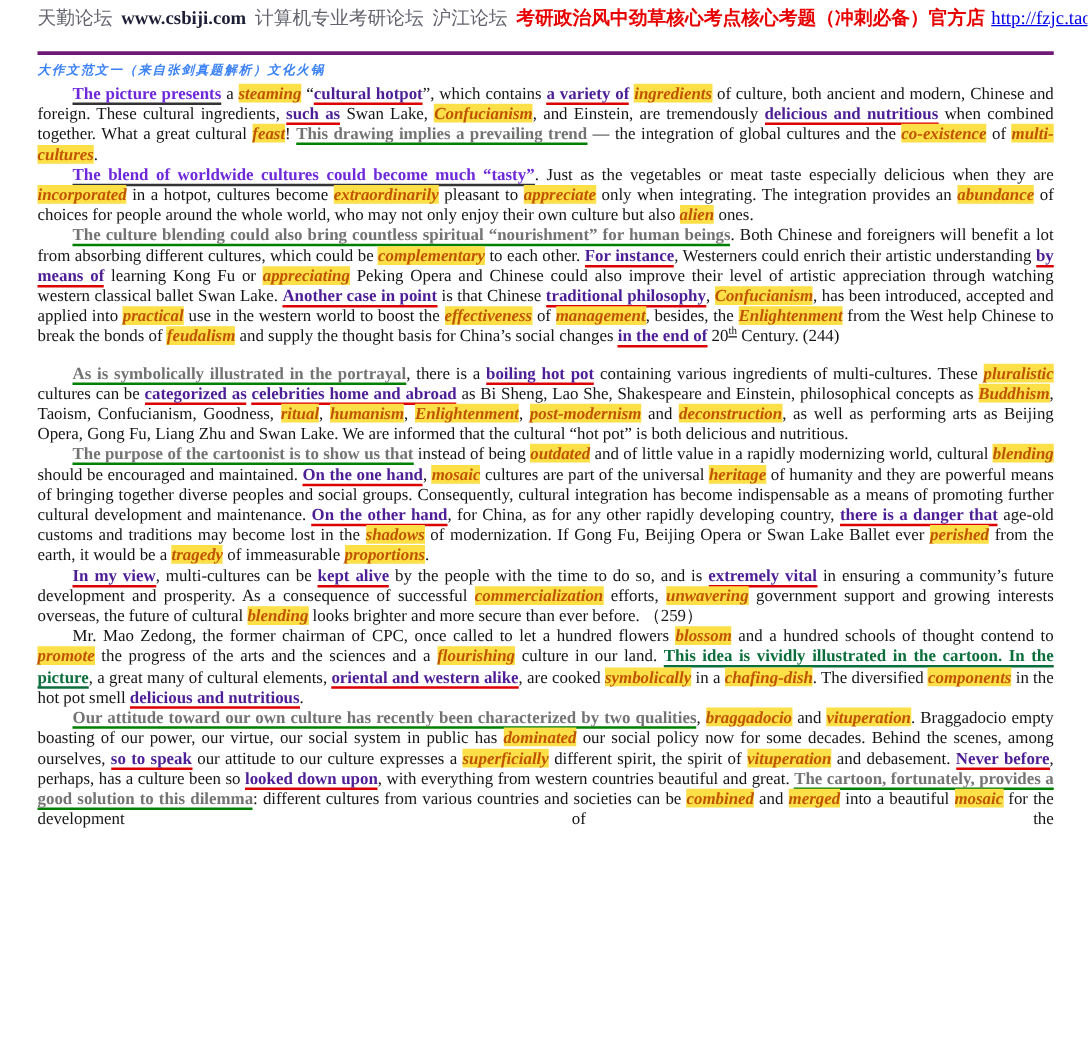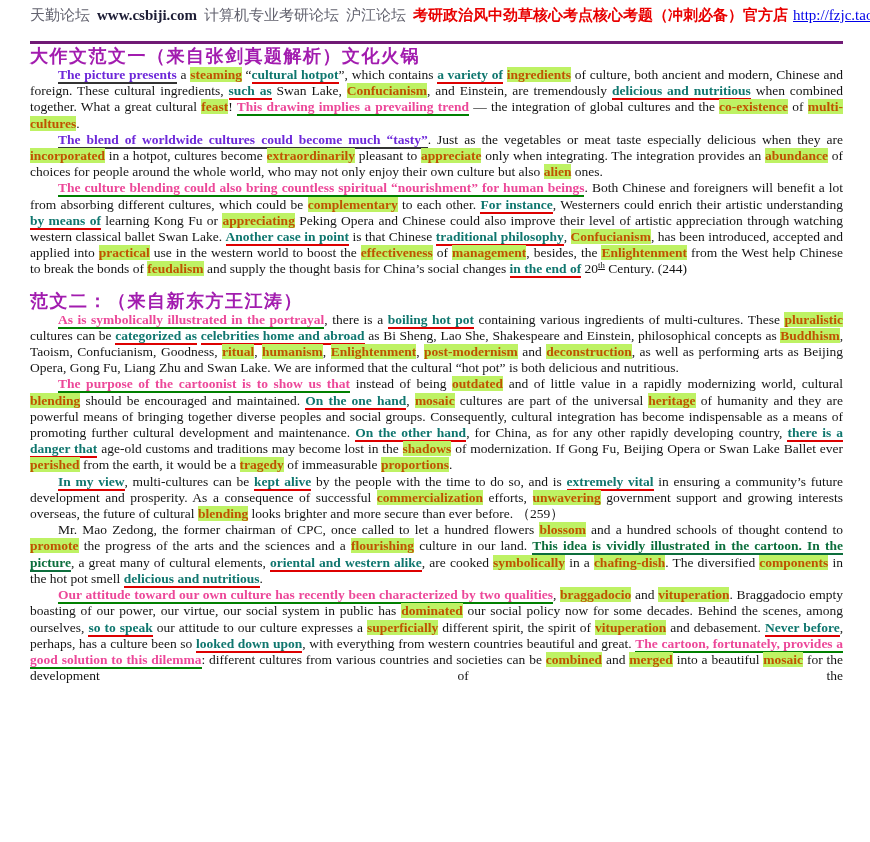--- a/index.html
+++ b/index.html
@@ -13,48 +13,47 @@
   .hdr{
     font-size:15px;line-height:15px;white-space:nowrap;
     border-bottom:3px solid #701a75;padding-bottom:18px;margin-bottom:3px;
   }
   .hdr .gray{color:#63636f;margin-right:7px;}
   .hdr .site-url{color:#1d1d35;font-weight:bold;margin-right:7px;}
   .hdr .promo{color:#e80000;font-weight:bold;margin-right:5px;}
   .hdr a{color:#0000e8;text-decoration:underline;}
   
   .doc-h{
-    color:#a21caf;font-weight:bold;font-size:18px;line-height:19px;
-    letter-spacing:1.5px;margin:1px 0 1px 0;
+    color:#3b82f6;font-weight:bold;font-size:10px;line-height:19px;
+    letter-spacing:1.5px;margin:1px 0 1px 0;font-style:italic;
   }
   .doc-spacer{height:13px;}
   
   .doc-p{margin:0;text-indent:28px;text-align:justify;}
   .doc-p.cut{text-align-last:justify;}
   
-  .run-hl{background:#bef264;color:#bf5300;font-weight:bold;}
-  .run-bu{color:#0f766e;font-weight:bold;border-bottom:2px solid #dd0000;padding-bottom:0px;}
+  .run-hl{background:#fde047;color:#bf5300;font-weight:bold;font-style:italic;}
+  .run-bu{color:#4c1d95;font-weight:bold;border-bottom:2px solid #dd0000;padding-bottom:0px;}
   .run-pu{color:#6d28d9;font-weight:bold;border-bottom:2px solid #333333;}
-  .run-pg{color:#ec4899;font-weight:bold;border-bottom:2px solid #008000;}
+  .run-pg{color:#737373;font-weight:bold;border-bottom:2px solid #008000;}
   .run-gg{color:#0c6e3c;font-weight:bold;border-bottom:2px solid #0c6e3c;}
   sup.run-sup{font-size:0.65em;line-height:0;text-decoration:underline;}
 </style>
 </head>
 <body>
 
 <div class="page">
   <div class="hdr">
     <span class="gray">天勤论坛</span><span class="site-url">www.csbiji.com</span><span class="gray">计算机专业考研论坛</span><span class="gray">沪江论坛</span><span class="promo">考研政治风中劲草核心考点核心考题（冲刺必备）官方店</span><a href="#">http://fzjc.taobao.com/</a>
   </div>
   <div>
       <div class="doc-h">大作文范文一（来自张剑真题解析）文化火锅</div>
       <p class="doc-p"><span class="run-pu">The picture presents</span><span> a </span><span class="run-hl">steaming</span><span> “</span><span class="run-bu">cultural hotpot</span><span>”, which contains </span><span class="run-bu">a variety of</span><span> </span><span class="run-hl">ingredients</span><span> of culture, both ancient and modern, Chinese and foreign. These cultural ingredients, </span><span class="run-bu">such as</span><span> Swan Lake, </span><span class="run-hl">Confucianism</span><span>, and Einstein, are tremendously </span><span class="run-bu">delicious and nutritious</span><span> when combined together. What a great cultural </span><span class="run-hl">feast</span><span>! </span><span class="run-pg">This drawing implies a prevailing trend</span><span> — the integration of global cultures and the </span><span class="run-hl">co-existence</span><span> of </span><span class="run-hl">multi-cultures</span><span>.</span></p>
       <p class="doc-p"><span class="run-pu">The blend of worldwide cultures could become much “tasty”</span><span>. Just as the vegetables or meat taste especially delicious when they are </span><span class="run-hl">incorporated</span><span> in a hotpot, cultures become </span><span class="run-hl">extraordinarily</span><span> pleasant to </span><span class="run-hl">appreciate</span><span> only when integrating. The integration provides an </span><span class="run-hl">abundance</span><span> of choices for people around the whole world, who may not only enjoy their own culture but also </span><span class="run-hl">alien</span><span> ones.</span></p>
       <p class="doc-p"><span class="run-pg">The culture blending could also bring countless spiritual “nourishment” for human beings</span><span>. Both Chinese and foreigners will benefit a lot from absorbing different cultures, which could be </span><span class="run-hl">complementary</span><span> to each other. </span><span class="run-bu">For instance</span><span>, Westerners could enrich their artistic understanding </span><span class="run-bu">by means of</span><span> learning Kong Fu or </span><span class="run-hl">appreciating</span><span> Peking Opera and Chinese could also improve their level of artistic appreciation through watching western classical ballet Swan Lake. </span><span class="run-bu">Another case in point</span><span> is that Chinese </span><span class="run-bu">traditional philosophy</span><span>, </span><span class="run-hl">Confucianism</span><span>, has been introduced, accepted and applied into </span><span class="run-hl">practical</span><span> use in the western world to boost the </span><span class="run-hl">effectiveness</span><span> of </span><span class="run-hl">management</span><span>, besides, the </span><span class="run-hl">Enlightenment</span><span> from the West help Chinese to break the bonds of </span><span class="run-hl">feudalism</span><span> and supply the thought basis for China’s social changes </span><span class="run-bu">in the end of</span><span> 20</span><sup class="run-sup">th</sup><span> Century. (244)</span></p>
       <div class="doc-spacer"></div>
-      <div class="doc-h">范文二：（来自新东方王江涛）</div>
       <p class="doc-p"><span class="run-pg">As is symbolically illustrated in the portrayal</span><span>, there is a </span><span class="run-bu">boiling hot pot</span><span> containing various ingredients of multi-cultures. These </span><span class="run-hl">pluralistic</span><span> cultures can be </span><span class="run-bu">categorized as</span><span> </span><span class="run-bu">celebrities home and abroad</span><span> as Bi Sheng, Lao She, Shakespeare and Einstein, philosophical concepts as </span><span class="run-hl">Buddhism</span><span>, Taoism, Confucianism, Goodness, </span><span class="run-hl">ritual</span><span>, </span><span class="run-hl">humanism</span><span>, </span><span class="run-hl">Enlightenment</span><span>, </span><span class="run-hl">post-modernism</span><span> and </span><span class="run-hl">deconstruction</span><span>, as well as performing arts as Beijing Opera, Gong Fu, Liang Zhu and Swan Lake. We are informed that the cultural “hot pot” is both delicious and nutritious.</span></p>
       <p class="doc-p"><span class="run-pg">The purpose of the cartoonist is to show us that</span><span> instead of being </span><span class="run-hl">outdated</span><span> and of little value in a rapidly modernizing world, cultural </span><span class="run-hl">blending</span><span> should be encouraged and maintained. </span><span class="run-bu">On the one hand</span><span>, </span><span class="run-hl">mosaic</span><span> cultures are part of the universal </span><span class="run-hl">heritage</span><span> of humanity and they are powerful means of bringing together diverse peoples and social groups. Consequently, cultural integration has become indispensable as a means of promoting further cultural development and maintenance. </span><span class="run-bu">On the other hand</span><span>, for China, as for any other rapidly developing country, </span><span class="run-bu">there is a danger that</span><span> age-old customs and traditions may become lost in the </span><span class="run-hl">shadows</span><span> of modernization. If Gong Fu, Beijing Opera or Swan Lake Ballet ever </span><span class="run-hl">perished</span><span> from the earth, it would be a </span><span class="run-hl">tragedy</span><span> of immeasurable </span><span class="run-hl">proportions</span><span>.</span></p>
       <p class="doc-p"><span class="run-bu">In my view</span><span>, multi-cultures can be </span><span class="run-bu">kept alive</span><span> by the people with the time to do so, and is </span><span class="run-bu">extremely vital</span><span> in ensuring a community’s future development and prosperity. As a consequence of successful </span><span class="run-hl">commercialization</span><span> efforts, </span><span class="run-hl">unwavering</span><span> government support and growing interests overseas, the future of cultural </span><span class="run-hl">blending</span><span> looks brighter and more secure than ever before. （259）</span></p>
       <p class="doc-p"><span>Mr. Mao Zedong, the former chairman of CPC, once called to let a hundred flowers </span><span class="run-hl">blossom</span><span> and a hundred schools of thought contend to </span><span class="run-hl">promote</span><span> the progress of the arts and the sciences and a </span><span class="run-hl">flourishing</span><span> culture in our land. </span><span class="run-gg">This idea is vividly illustrated in the cartoon. In the picture</span><span>, a great many of cultural elements, </span><span class="run-bu">oriental and western alike</span><span>, are cooked </span><span class="run-hl">symbolically</span><span> in a </span><span class="run-hl">chafing-dish</span><span>. The diversified </span><span class="run-hl">components</span><span> in the hot pot smell </span><span class="run-bu">delicious and nutritious</span><span>.</span></p>
       <p class="doc-p cut"><span class="run-pg">Our attitude toward our own culture has recently been characterized by two qualities</span><span>, </span><span class="run-hl">braggadocio</span><span> and </span><span class="run-hl">vituperation</span><span>. Braggadocio empty boasting of our power, our virtue, our social system in public has </span><span class="run-hl">dominated</span><span> our social policy now for some decades. Behind the scenes, among ourselves, </span><span class="run-bu">so to speak</span><span> our attitude to our culture expresses a </span><span class="run-hl">superficially</span><span> different spirit, the spirit of </span><span class="run-hl">vituperation</span><span> and debasement. </span><span class="run-bu">Never before</span><span>, perhaps, has a culture been so </span><span class="run-bu">looked down upon</span><span>, with everything from western countries beautiful and great. </span><span class="run-pg">The cartoon, fortunately, provides a good solution to this dilemma</span><span>: different cultures from various countries and societies can be </span><span class="run-hl">combined</span><span> and </span><span class="run-hl">merged</span><span> into a beautiful </span><span class="run-hl">mosaic</span><span> for the development of the</span></p>
     </div>
 </div>
 
 </body></html>

